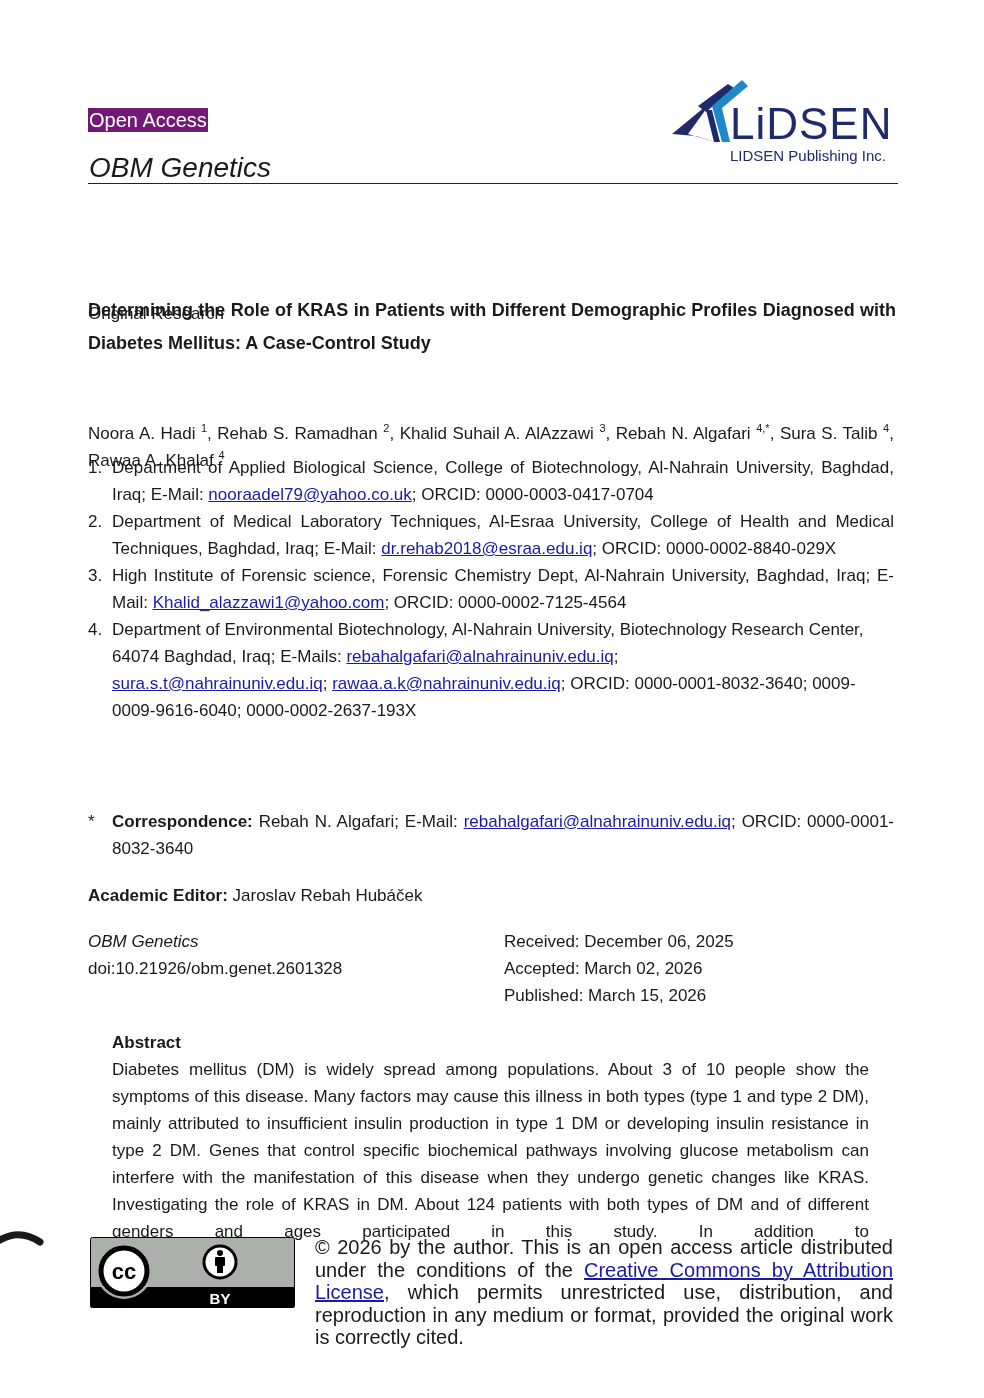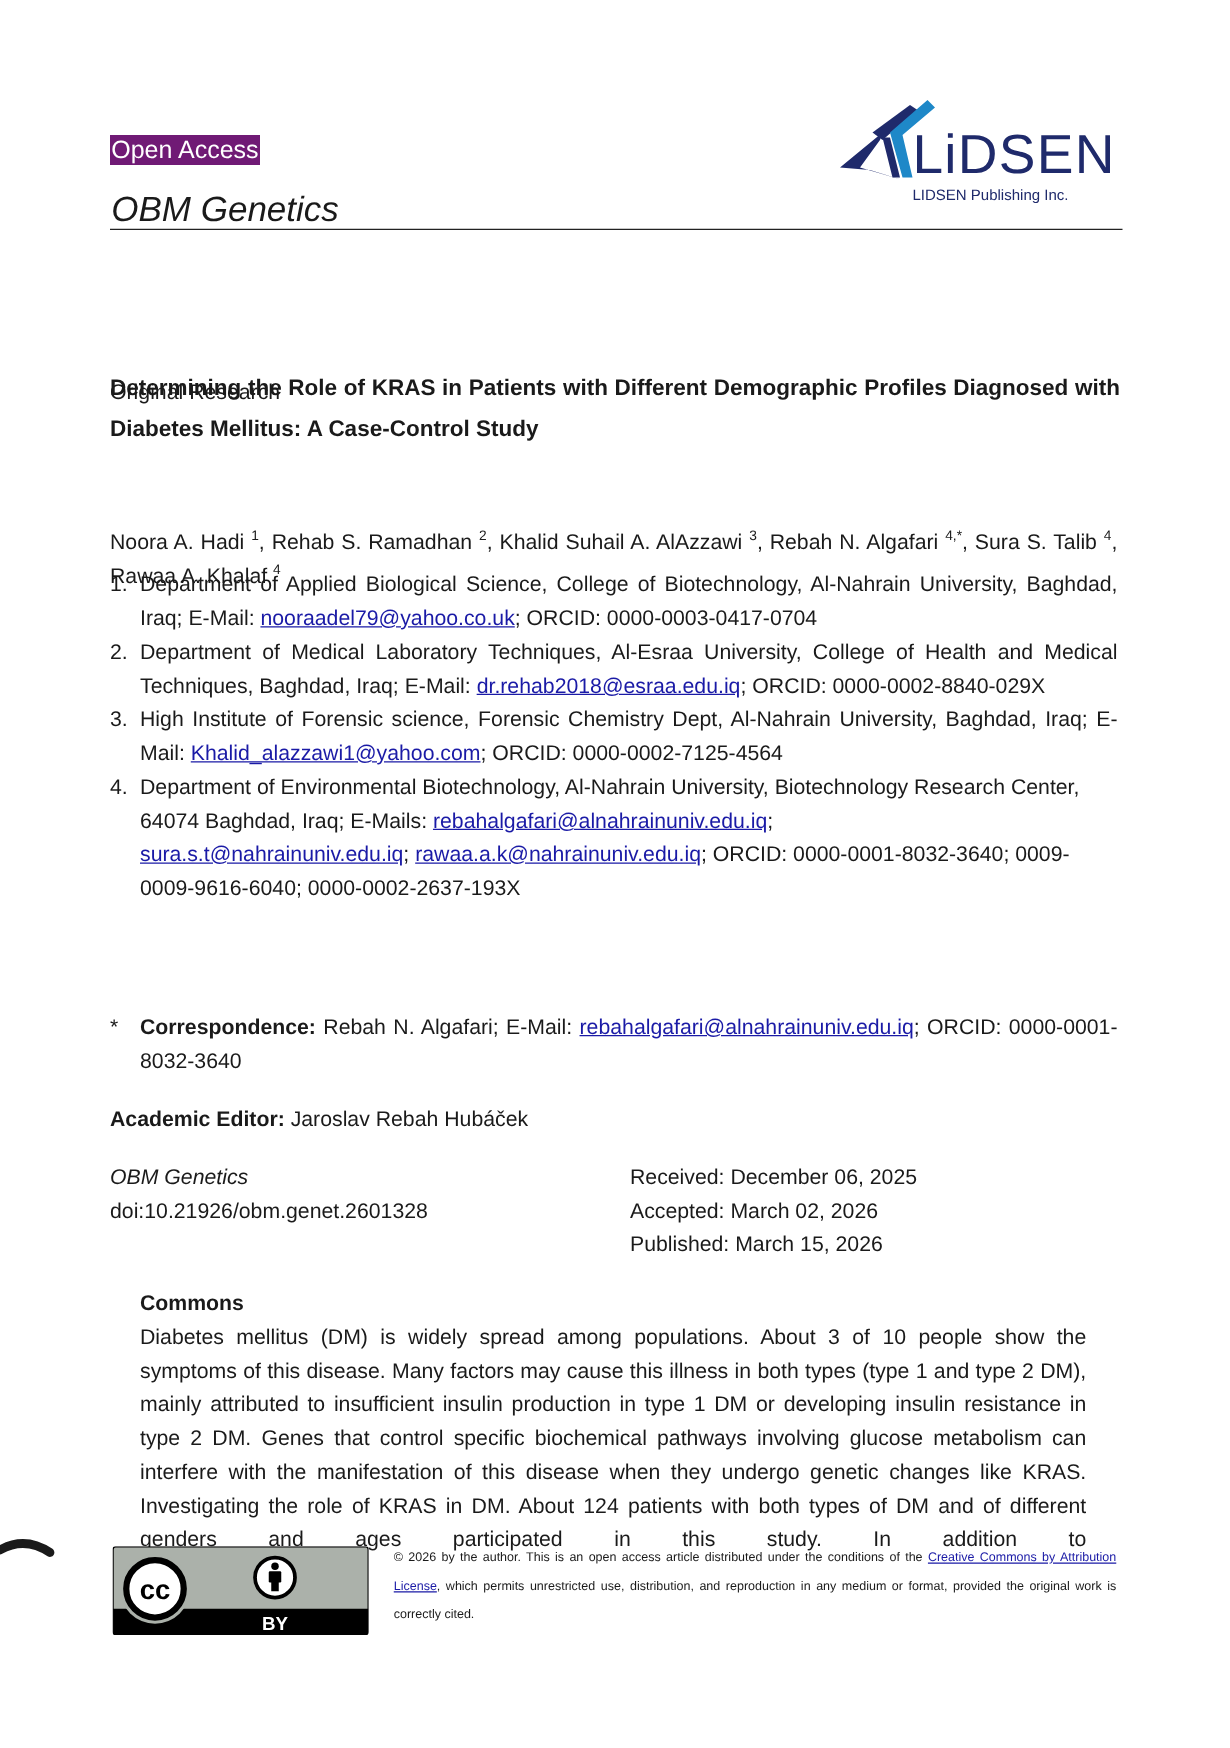--- a/index.html
+++ b/index.html
@@ -17,21 +17,21 @@
   }
   #journal-name {
     left: 89px; top: 151px; font-size: 28px; font-style: italic; line-height: 34px; color: #1a1a1a;
   }
   #header-rule { left: 88px; top: 183px; width: 810px; height: 1px; background: #222; }
   #logo { left: 668px; top: 76px; width: 224px; height: 90px; }
   #logo-word {
     left: 730px; top: 100px; font-size: 44px; line-height: 48px; color: #1f2a6b;
     letter-spacing: 1px; font-family: "Liberation Sans", sans-serif;
   }
-  #logo-sub { left: 730px; top: 149px; font-size: 12px; line-height: 14px; color: #1f2a6b; }
+  #logo-sub { left: 730px; top: 149px; font-size: 15px; line-height: 14px; color: #1f2a6b; }
 
   
   #article-type { left: 88px; top: 260px; }
   #title {
     left: 88px; top: 294px; width: 808px; font-size: 18px; line-height: 33px;
     font-weight: bold; color: #1a1a1a; text-align: justify;
   }
   #authors { left: 88px; top: 380px; width: 806px; text-align: justify; }
   sup { font-size: 11px; line-height: 0; vertical-align: super; }
 
@@ -53,21 +53,21 @@
   .ital { font-style: italic; }
 
   
   #abstract { left: 112px; top: 989px; width: 757px; }
   #abstract-heading { font-weight: bold; }
   #abstract-body { text-align: justify; text-align-last: justify; }
 
   
   #pen-mark { left: 0; top: 1228px; width: 48px; height: 28px; }
   #cc-badge { left: 90px; top: 1237px; width: 205px; height: 71px; }
-  #license-text { left: 315px; top: 1236px; width: 578px; font-size: 10px; line-height: 22.5px; text-align: justify; }
+  #license-text { left: 315px; top: 1236px; width: 578px; font-size: 20px; line-height: 22.5px; text-align: justify; }
 </style>
 </head>
 <body>
 
 <div id="open-access" class="abs">Open Access</div>
 <div id="journal-name" class="abs">OBM Genetics</div>
 <div id="header-rule" class="abs"></div>
 
 <svg id="logo" class="abs" viewBox="0 0 224 90">
 
@@ -127,21 +127,21 @@
   <div class="ital">OBM Genetics</div>
   <div>doi:10.21926/obm.genet.2601328</div>
 </div>
 <div id="pubinfo-right" class="abs txt">
   <div>Received: December 06, 2025</div>
   <div>Accepted: March 02, 2026</div>
   <div>Published: March 15, 2026</div>
 </div>
 
 <div id="abstract" class="abs txt">
-  <div id="abstract-heading">Commons</div>
+  <div id="abstract-heading">Abstract</div>
   <div id="abstract-body">Diabetes mellitus (DM) is widely spread among populations. About 3 of 10 people show the symptoms of this disease. Many factors may cause this illness in both types (type 1 and type 2 DM), mainly attributed to insufficient insulin production in type 1 DM or developing insulin resistance in type 2 DM. Genes that control specific biochemical pathways involving glucose metabolism can interfere with the manifestation of this disease when they undergo genetic changes like KRAS. Investigating the role of KRAS in DM. About 124 patients with both types of DM and of different genders and ages participated in this study. In addition to</div>
 </div>
 
 <svg id="pen-mark" class="abs" viewBox="0 0 48 28">
   <path d="M0,12 C14,4 28,6 40,14" stroke="#1a1a1a" stroke-width="7" fill="none" stroke-linecap="round"></path>
 </svg>
 
 <svg id="cc-badge" class="abs" viewBox="0 0 205 71">
   <rect x="0.5" y="0.5" width="204" height="70" rx="2" fill="#abb1aa" stroke="#000" stroke-width="1"></rect>
   <rect x="0.5" y="50" width="204" height="20.5" fill="#000"></rect>

